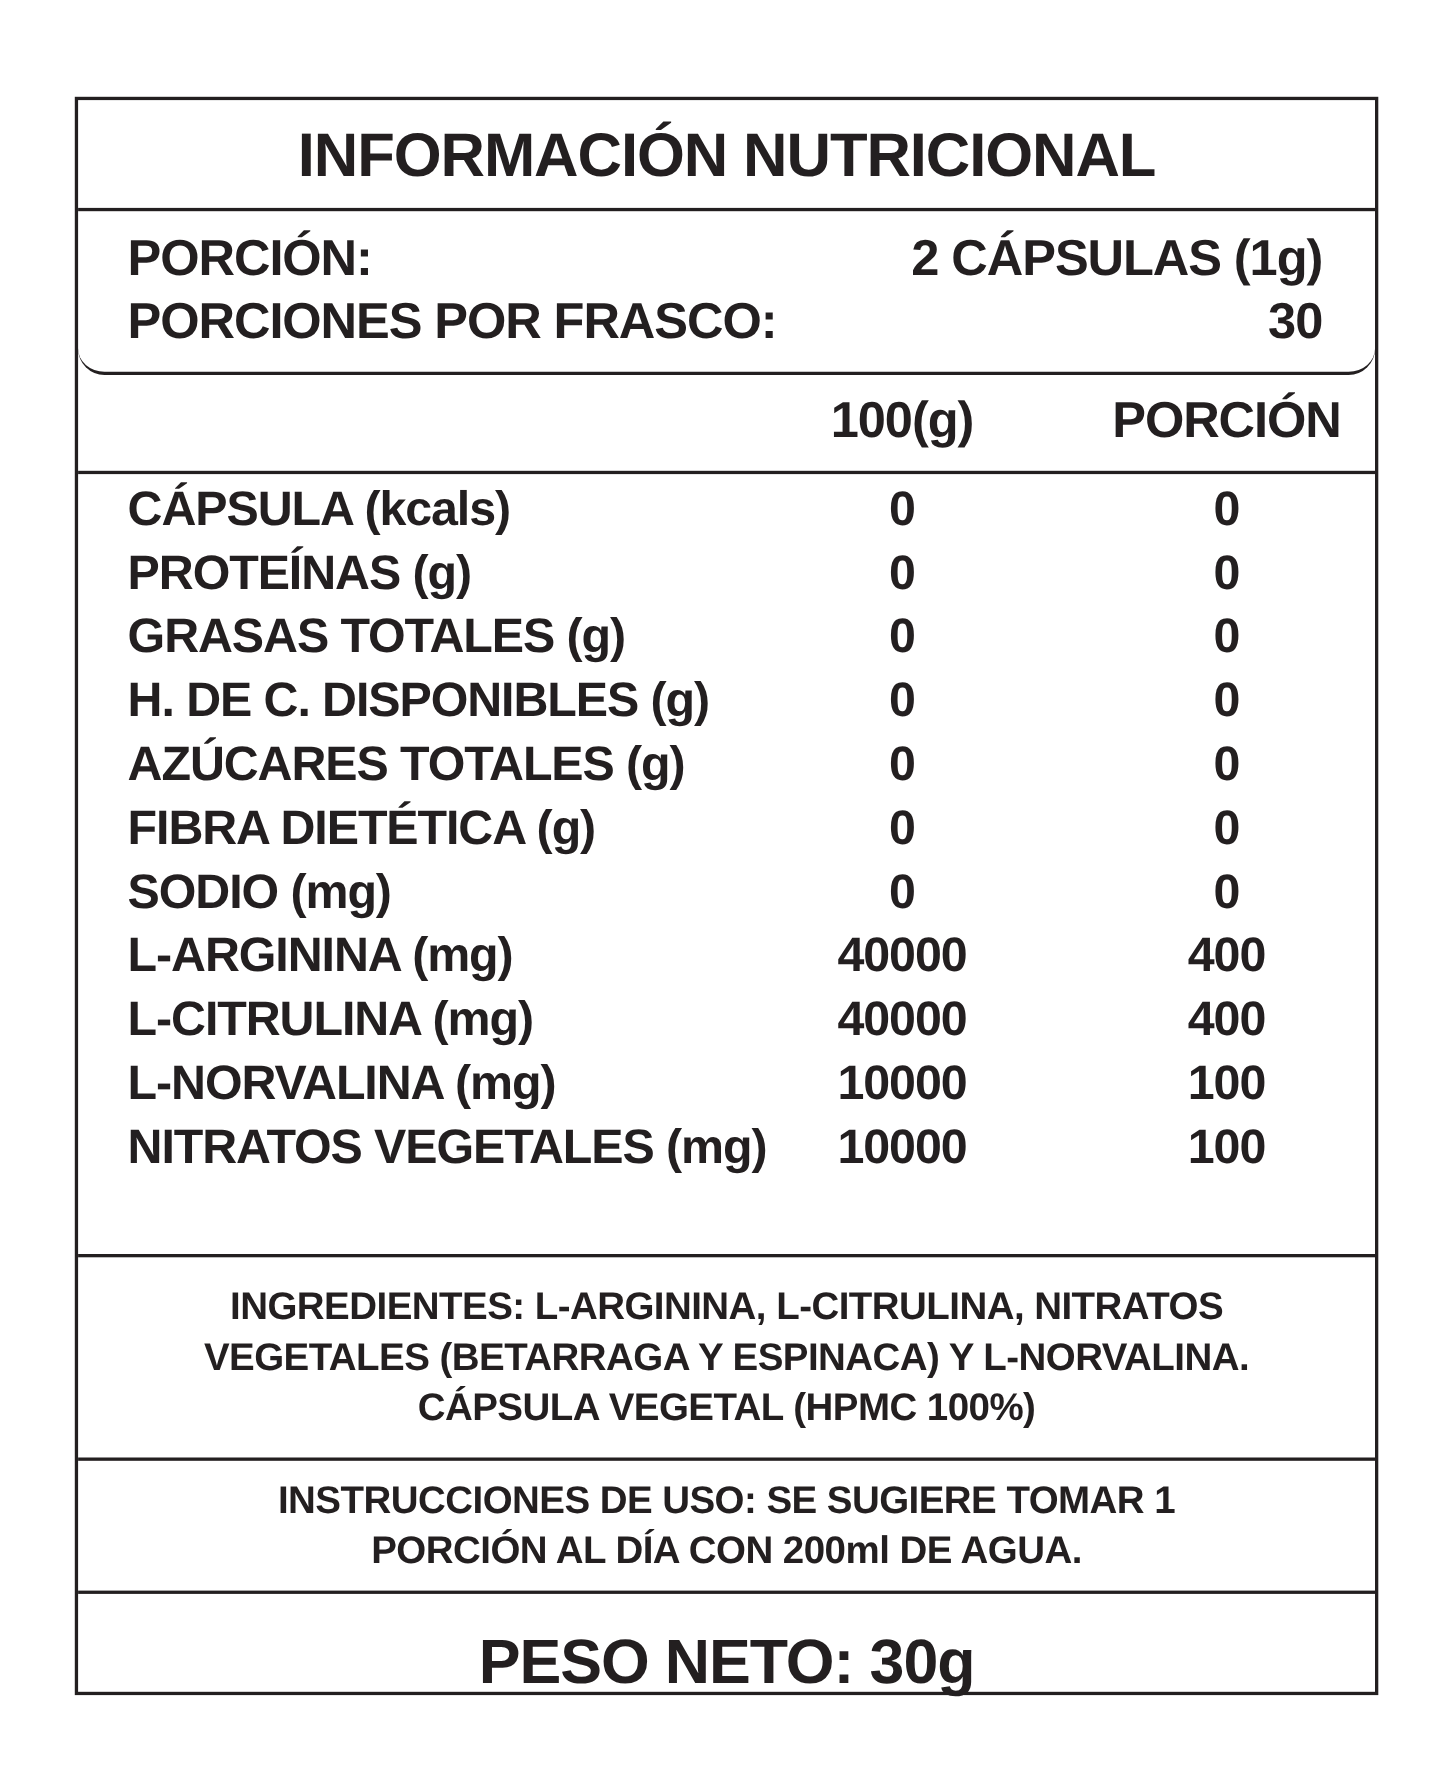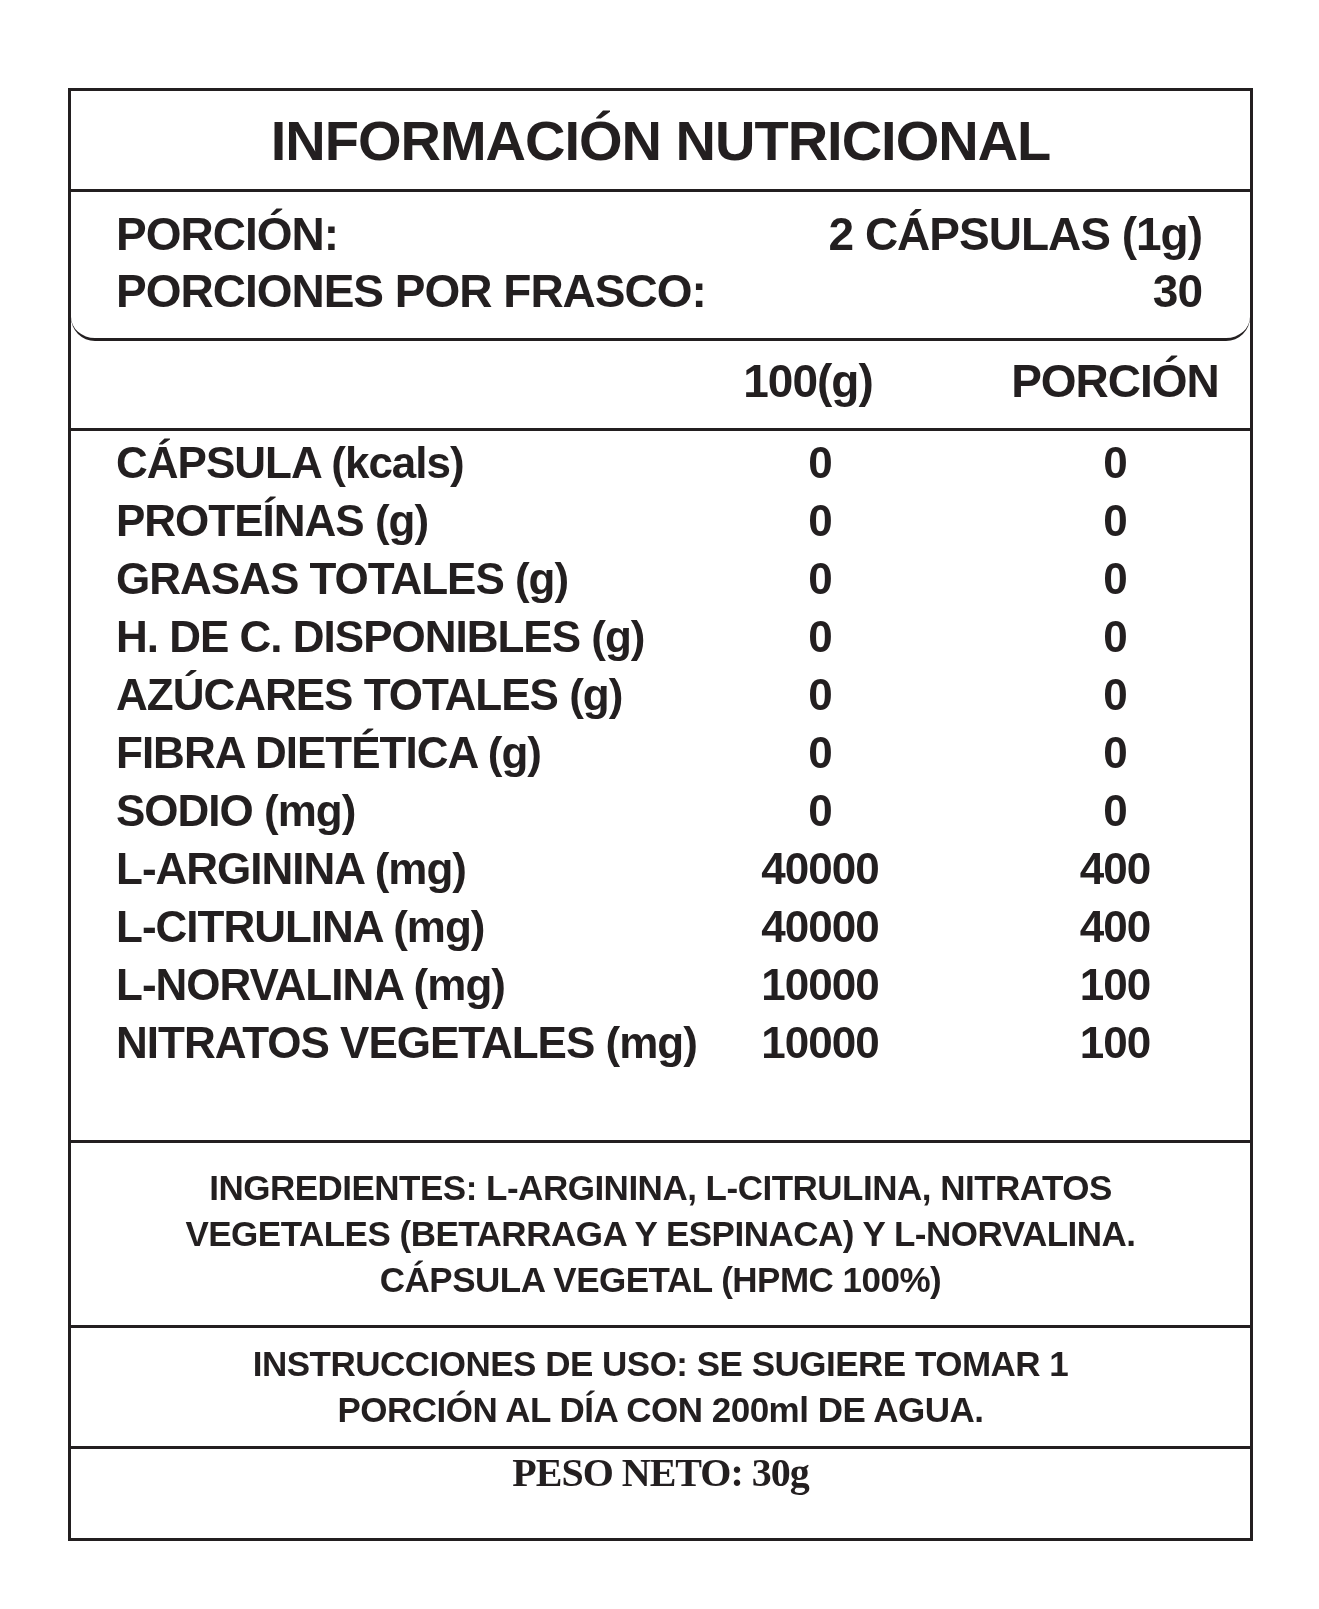--- a/index.html
+++ b/index.html
@@ -46,21 +46,21 @@
   .serving-row{
     display:flex;justify-content:space-between;align-items:baseline;
     line-height:57px;white-space:nowrap;
   }
 
   
   .sec-cols{
     height:90px;
     display:flex;align-items:center;
     padding:0 25px 8px 45px;
-    font-size:46px;letter-spacing:-1px;gap:12px;
+    font-size:46px;letter-spacing:-1px;
   }
   .col-spacer{flex:1;min-width:0;}
   .colw1{width:370px;text-align:center;}
   .colw2{width:220px;text-align:center;}
 
   
   .sec-nutrients{
     height:712px;
     padding:3px 25px 0 45px;
     font-size:44px;letter-spacing:-1px;
@@ -82,22 +82,22 @@
     text-align:center;
   }
   .sec-instructions{
     height:121px;
     display:flex;flex-direction:column;align-items:center;justify-content:center;
     font-size:35px;letter-spacing:-0.5px;line-height:46px;
     text-align:center;
   }
   .sec-net{
     height:95px;
-    display:flex;align-items:flex-start;justify-content:center;
-    font-size:40px;letter-spacing:-1px;font-family:Liberation Serif, serif;
+    display:flex;align-items:flex-end;justify-content:center;
+    font-size:57px;letter-spacing:-1px;
   }
 </style>
 </head>
 <body>
 
 <div class="canvas">
   <div class="nutrition-label">
 
     <div class="sec sec-title">
       <span>INFORMACIÓN NUTRICIONAL</span>

